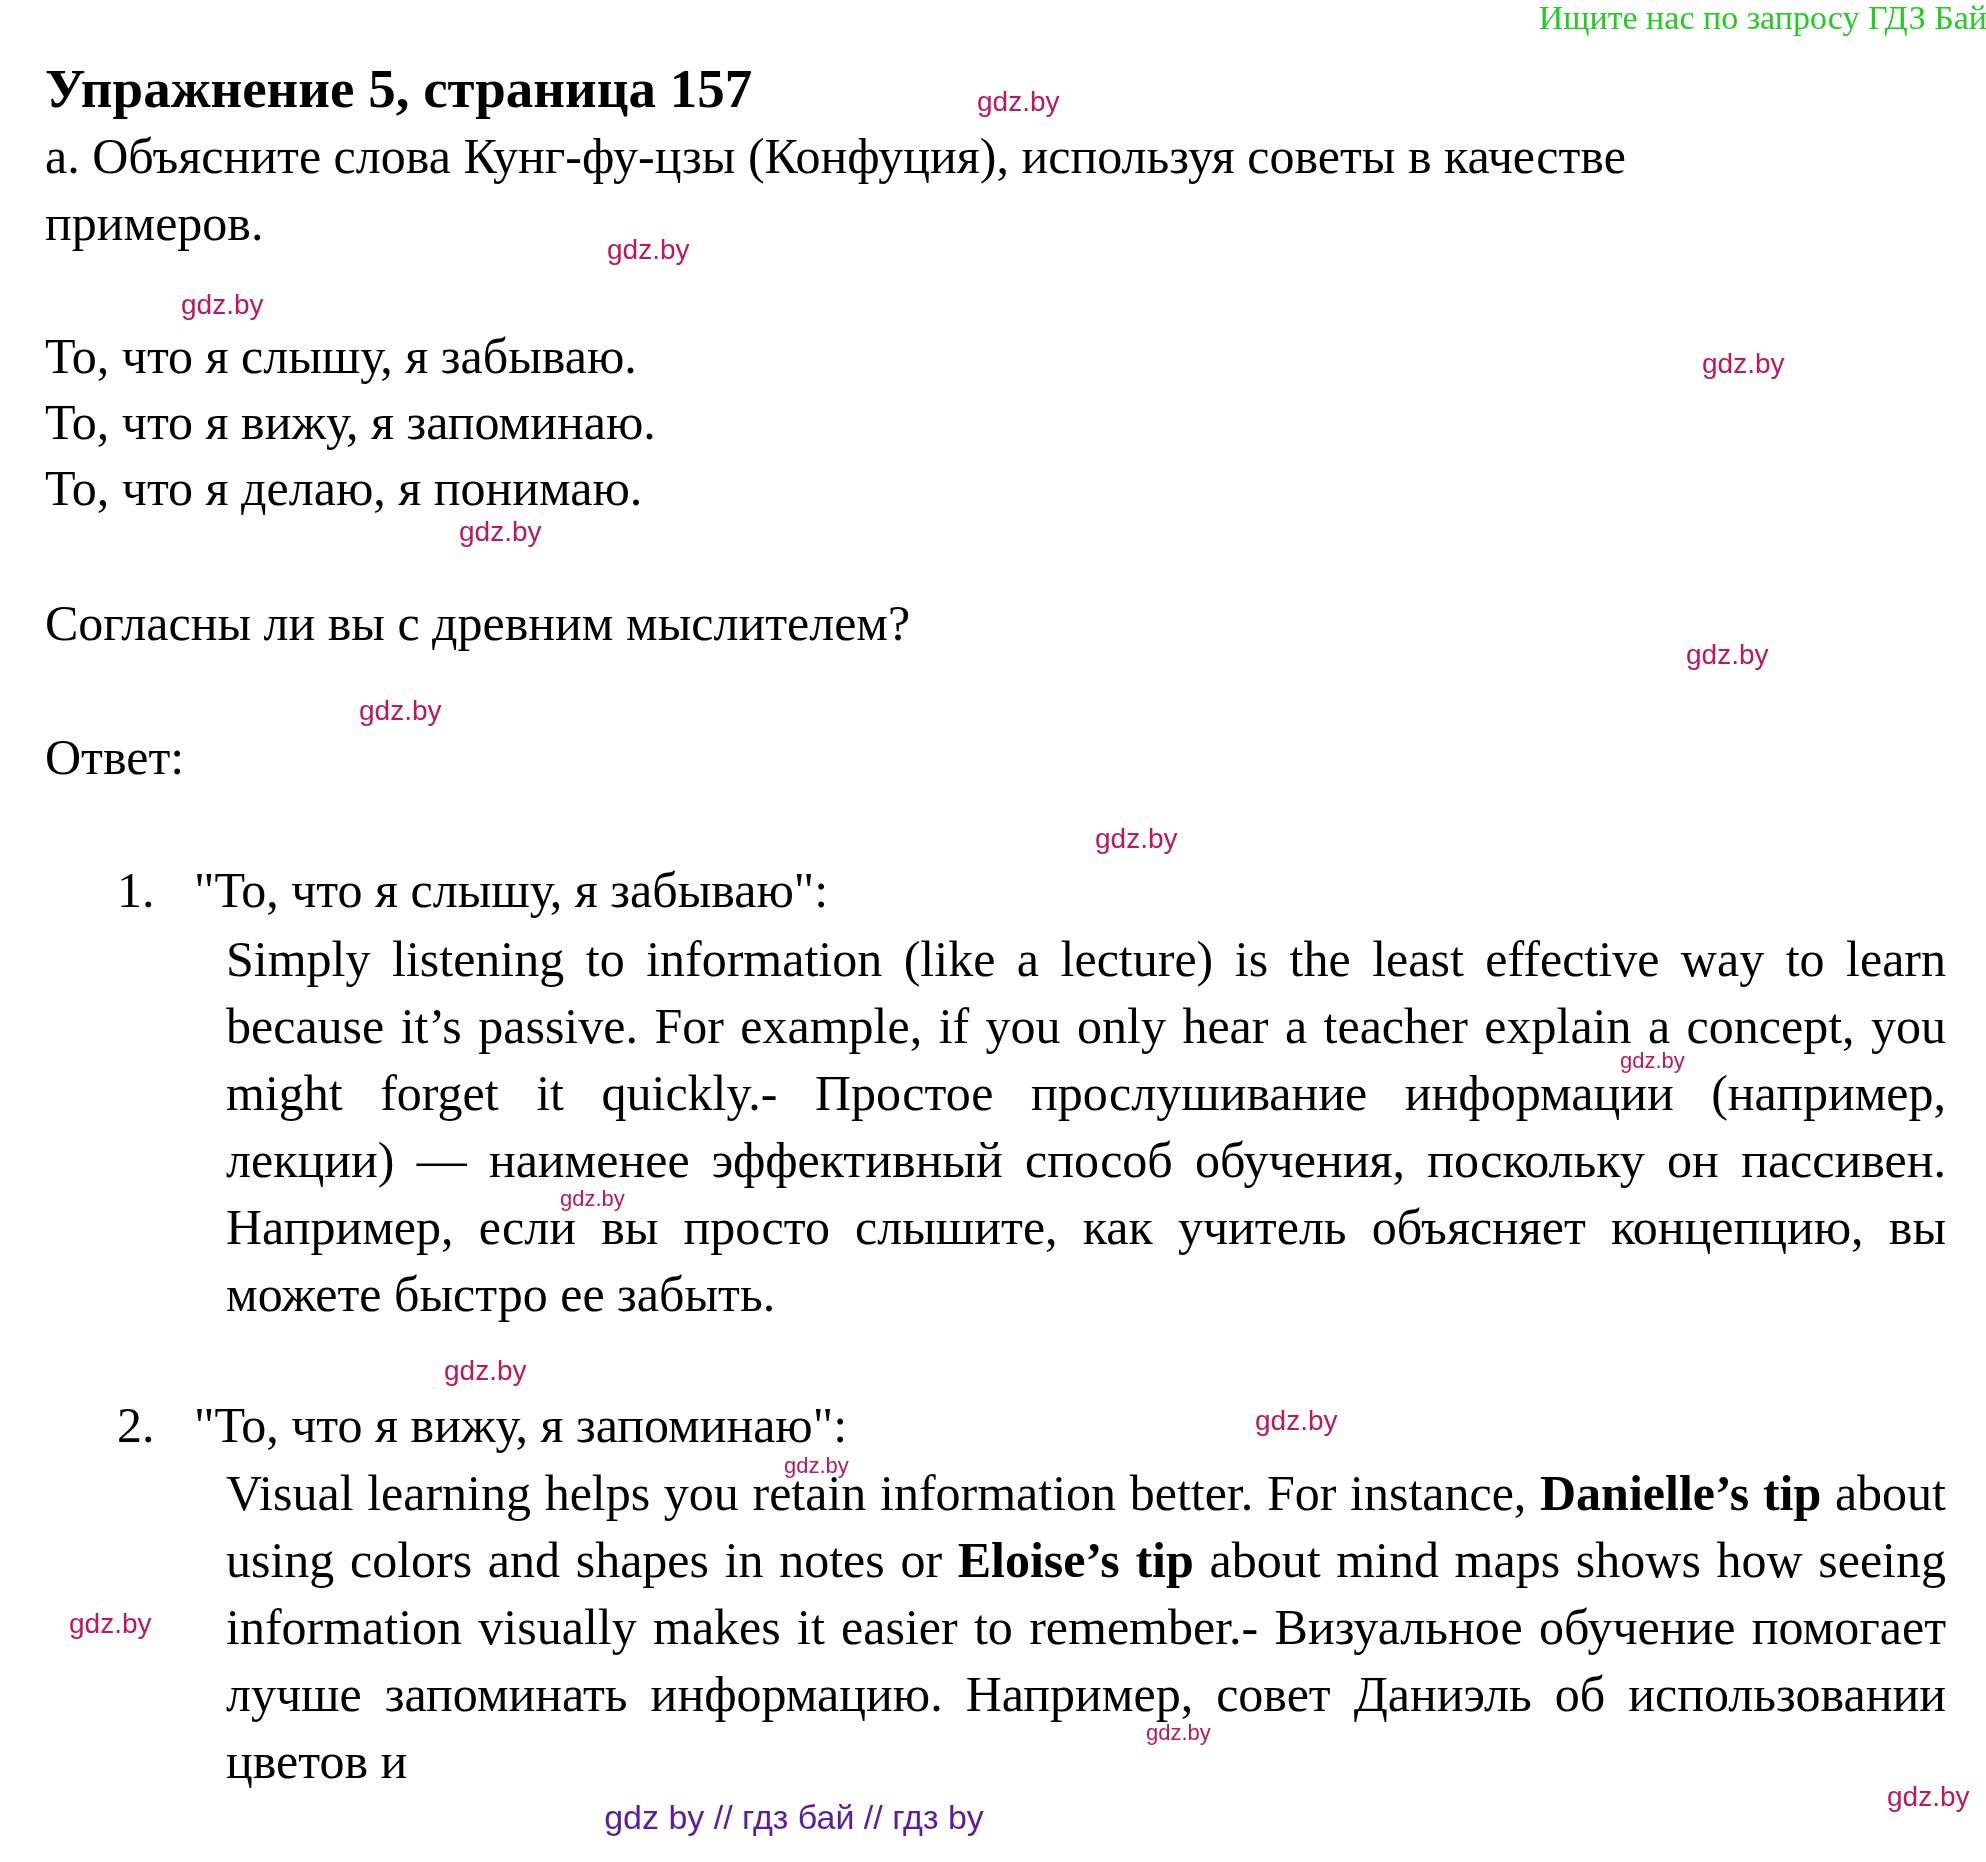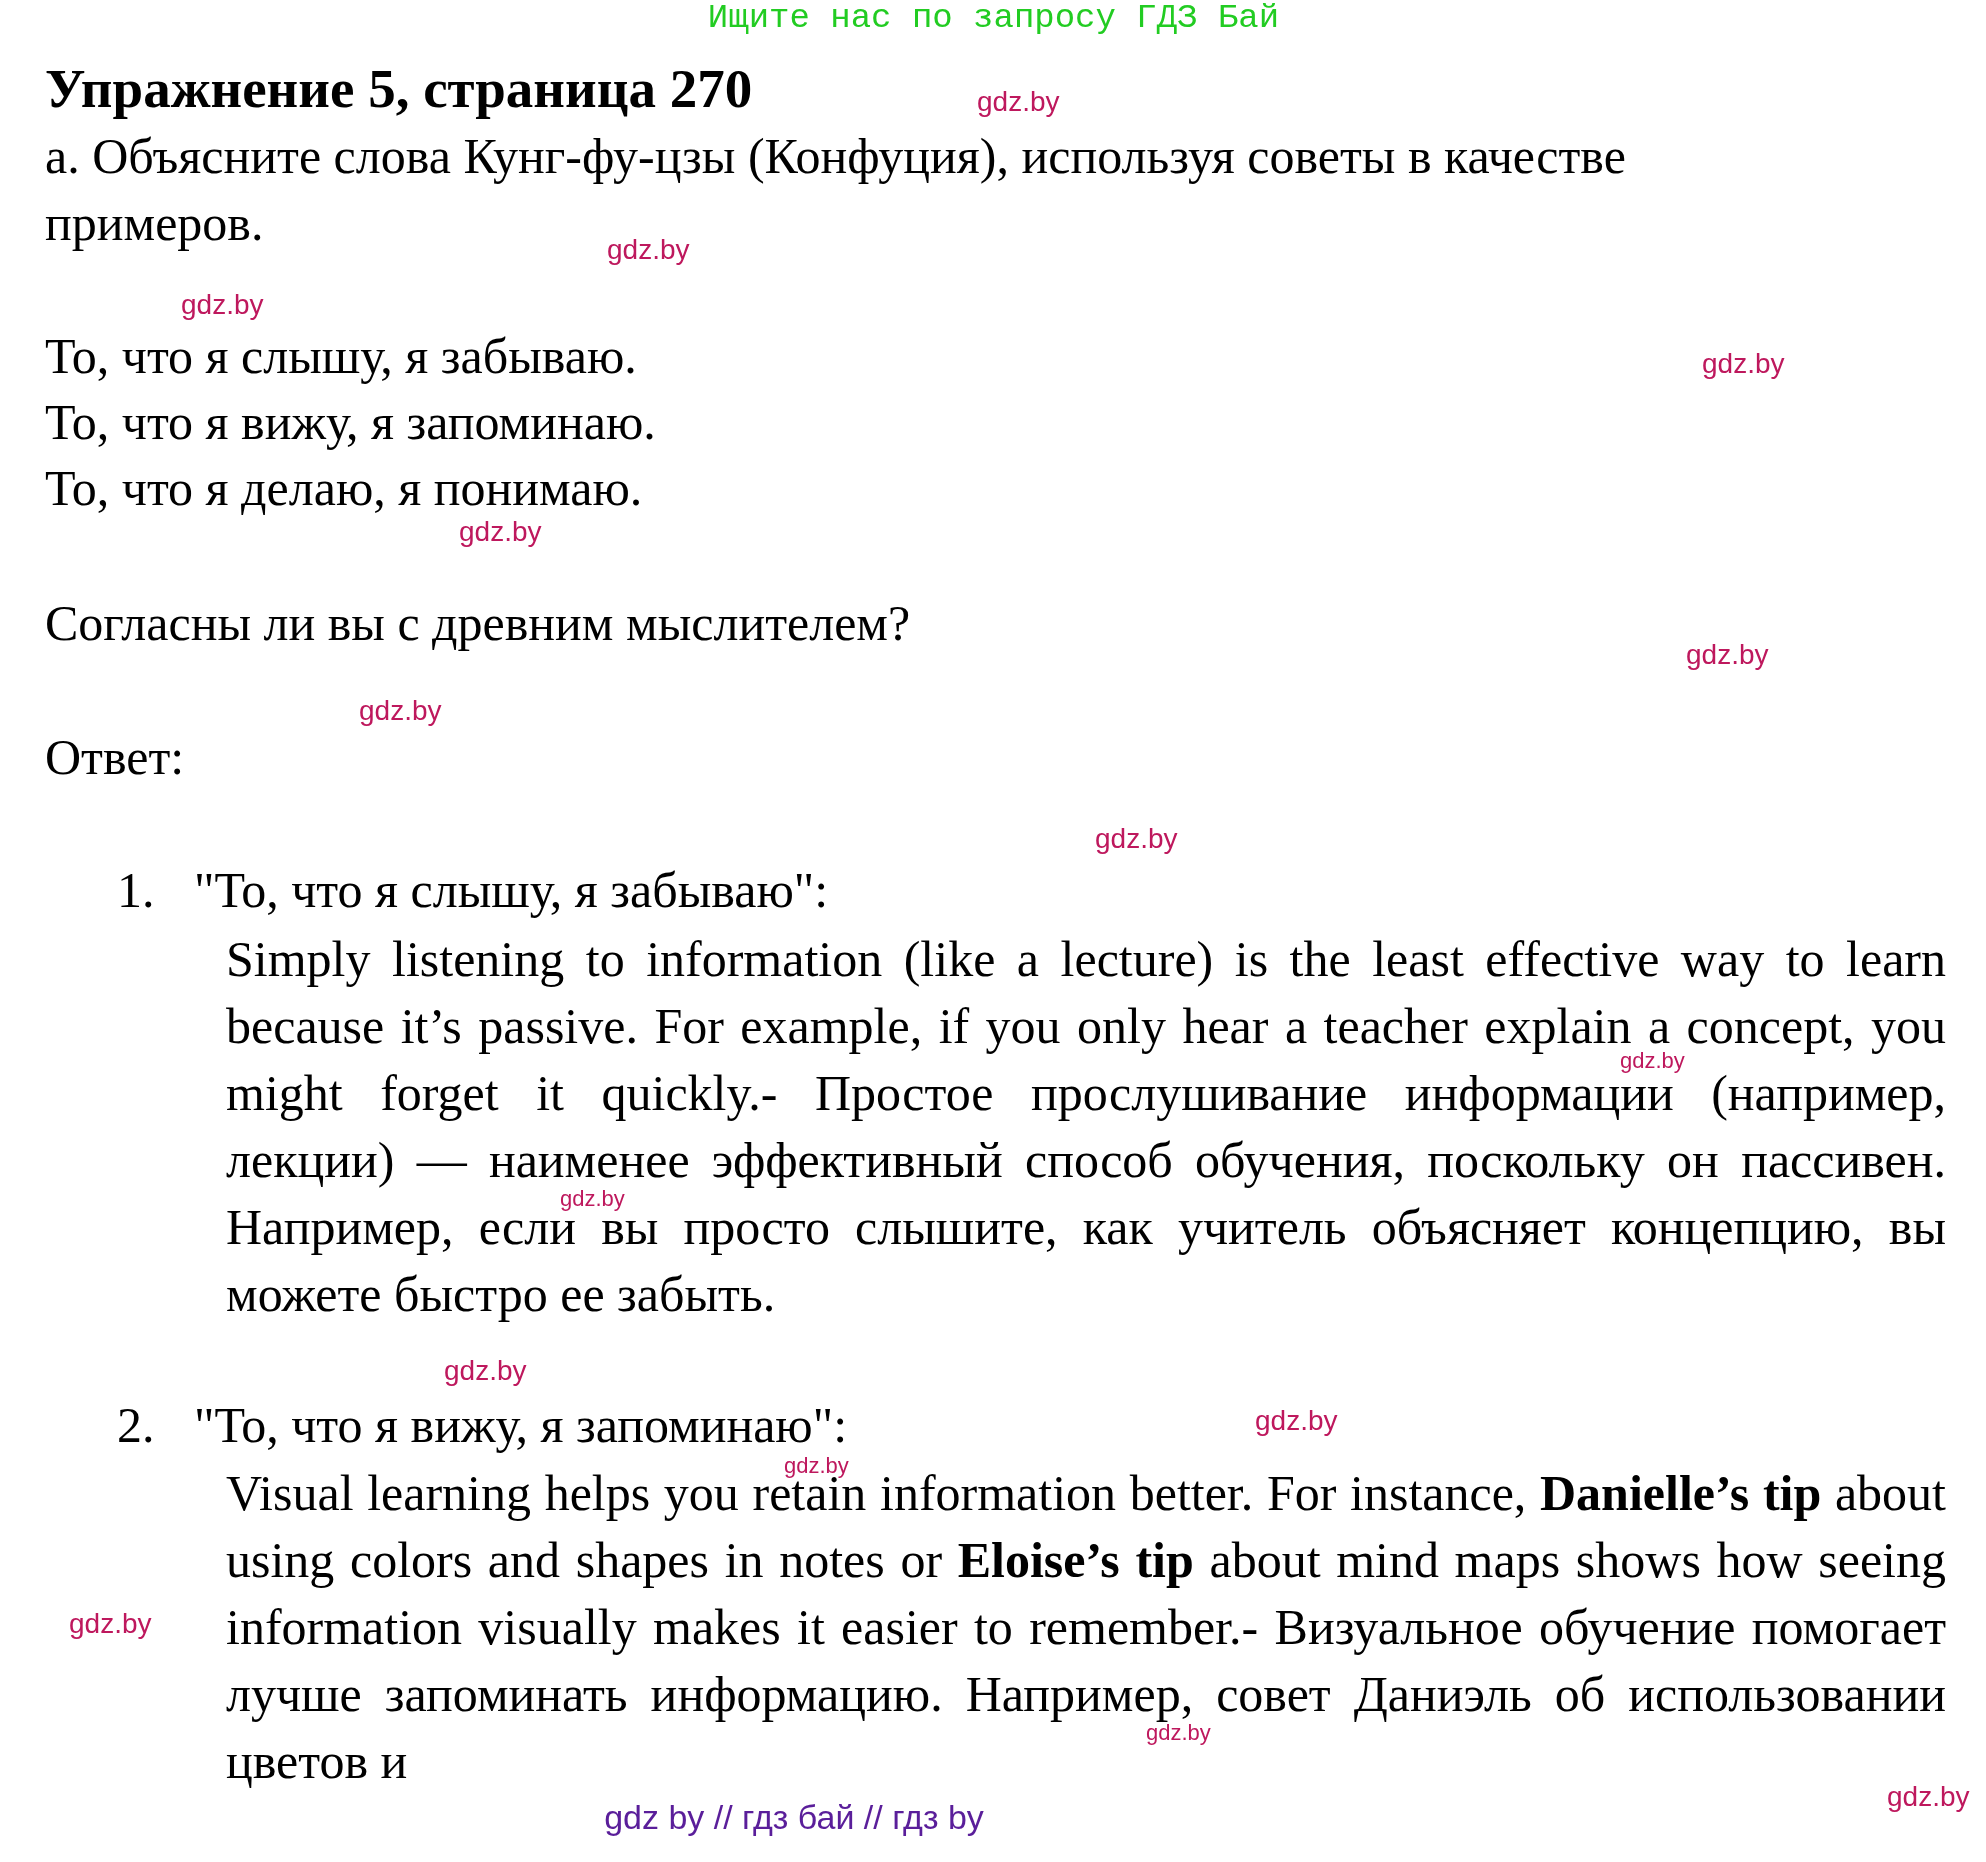--- a/index.html
+++ b/index.html
@@ -1,22 +1,22 @@
 <!DOCTYPE html>
 <html><head>
   <meta charset="utf-8">
   <style>
     html, body { margin: 0; padding: 0; background: #ffffff; }
     body {
       width: 1987px; height: 1862px; position: relative; overflow: hidden;
       font-family: "Liberation Serif", "DejaVu Serif", serif; color: #000;
     }
     .banner {
-      position: absolute; top: 0; left: 0; width: 1987px; text-align: center;
-      font-family: Liberation Mono, monospace;
+      position: absolute; top: 0; left: 0; width: 1987px; text-align: right;
+      font-family: Liberation Serif, serif;
       font-size: 34px; line-height: 36px; color: #22cc22;
     }
     .title {
       position: absolute; left: 45px; top: 57px;
       font-size: 55px; font-weight: bold; line-height: 63px;
     }
     .line { position: absolute; left: 45px; font-size: 50px; line-height: 59px; white-space: nowrap; }
     .wm {
       position: absolute; font-family: "Liberation Sans", "DejaVu Sans", sans-serif;
       font-size: 28px; color: #be185d; line-height: 30px; white-space: nowrap;
@@ -33,21 +33,21 @@
       position: absolute; top: 1797px; left: 0; width: 1588px; text-align: center;
       font-family: "Liberation Sans", "DejaVu Sans", sans-serif;
       font-size: 34px; color: #5a1e9a; line-height: 40px;
     }
   </style>
 </head>
 <body>
 
 <div class="banner">Ищите нас по запросу ГДЗ Бай</div>
 
-<div class="title">Упражнение 5, страница 270</div>
+<div class="title">Упражнение 5, страница 157</div>
 <div class="line" style="top:127px;">а. Объясните слова Кунг-фу-цзы (Конфуция), используя советы в качестве</div>
 <div class="line" style="top:194px;text-align:center;">примеров.</div>
 
 <div class="line" style="top:327px;">То, что я слышу, я забываю.</div>
 <div class="line" style="top:393px;">То, что я вижу, я запоминаю.</div>
 <div class="line" style="top:459px;">То, что я делаю, я понимаю.</div>
 
 <div class="line" style="top:594px;">Согласны ли вы с древним мыслителем?</div>
 <div class="line" style="top:728px;">Ответ:</div>
 

